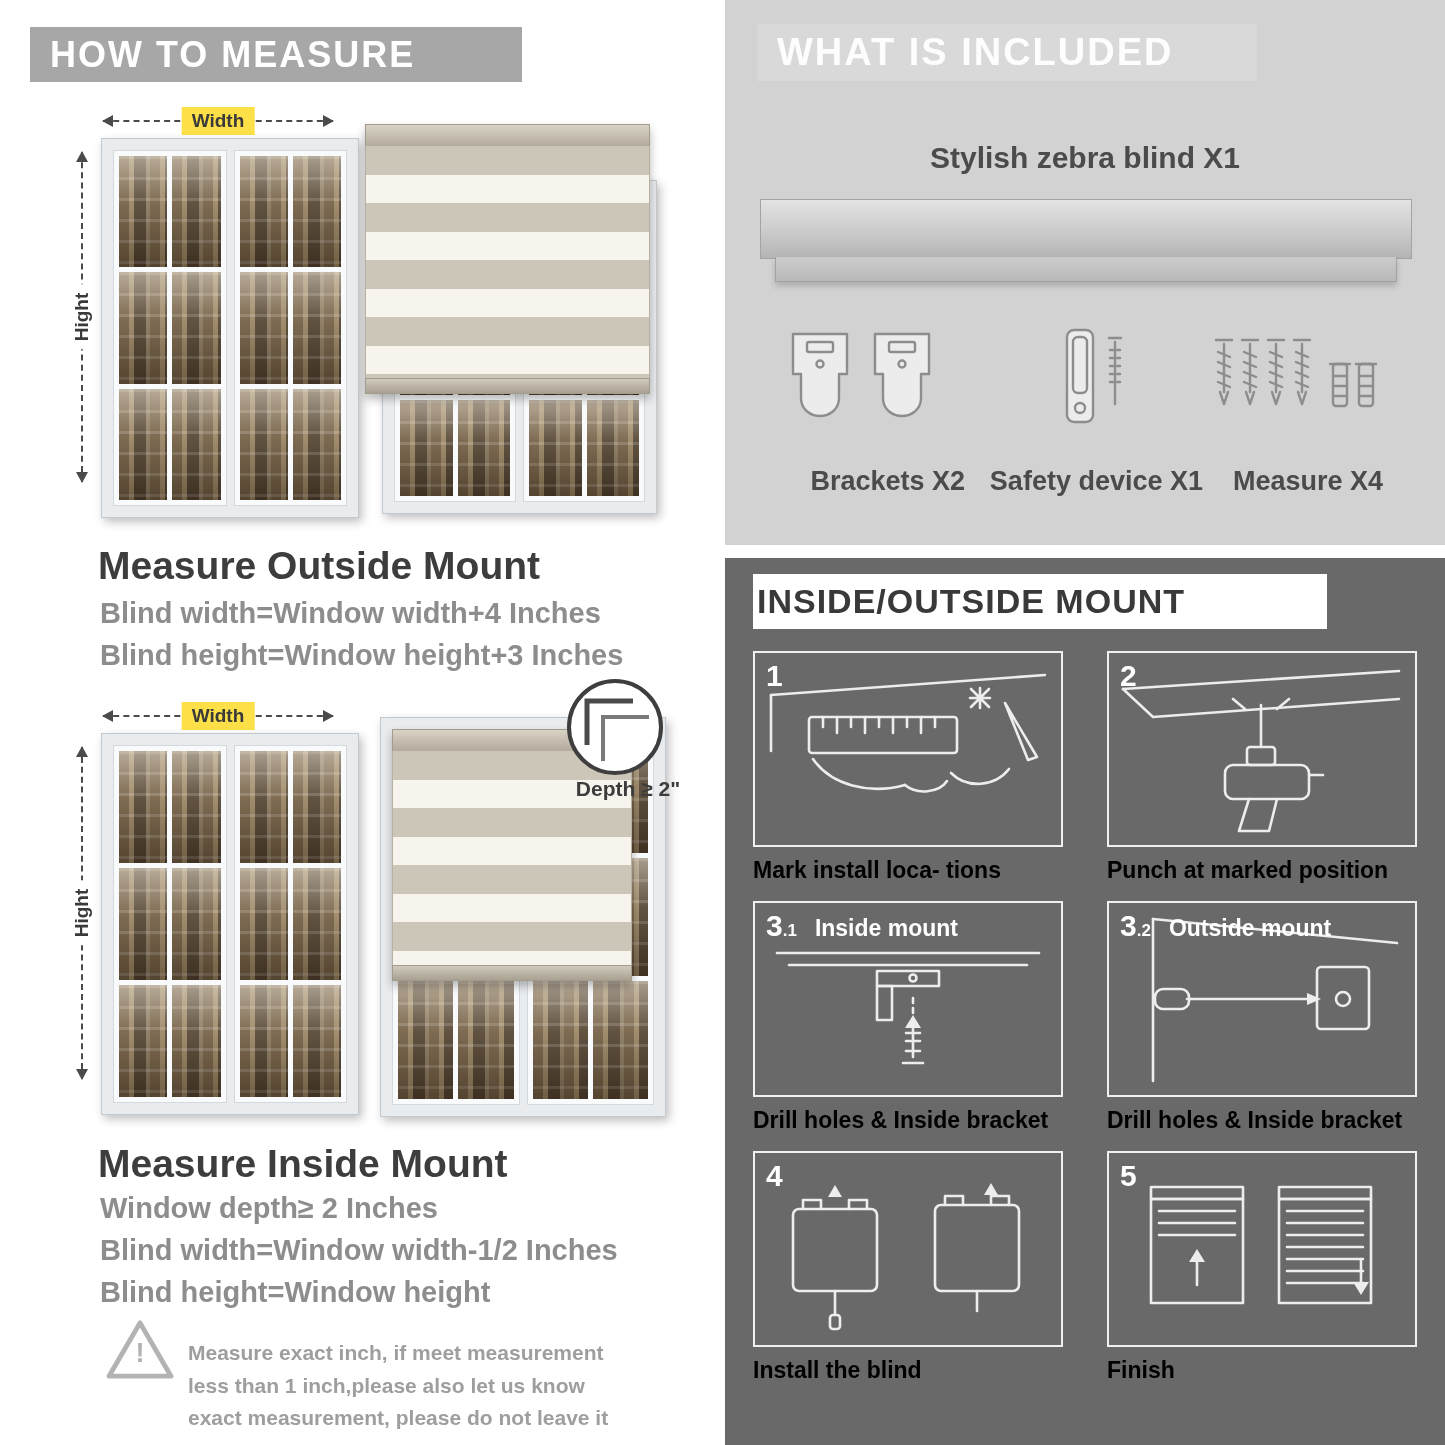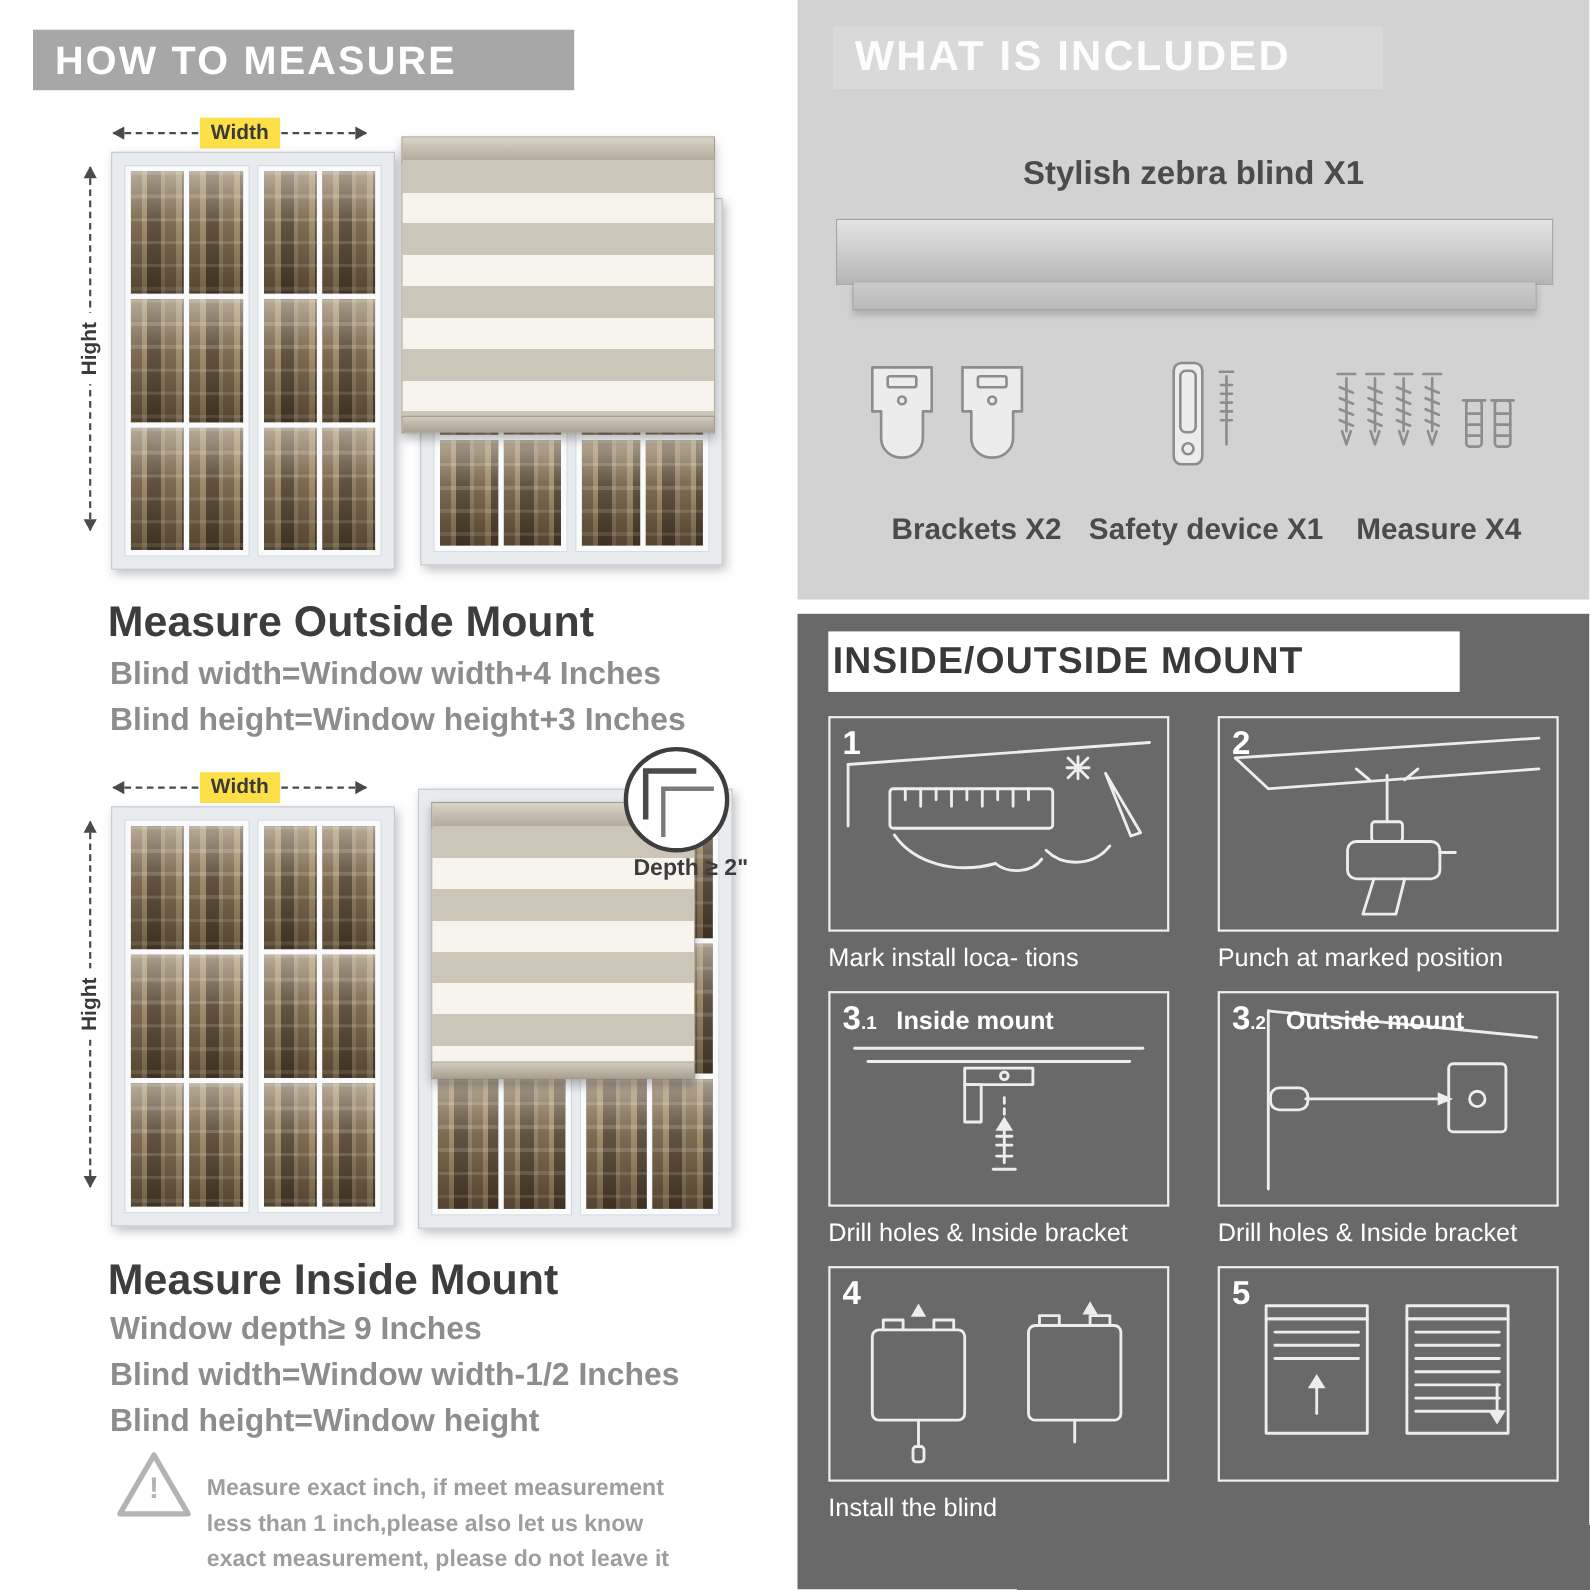--- a/index.html
+++ b/index.html
@@ -54,21 +54,21 @@
   .steps{position:absolute;left:28px;top:93px;width:664px;display:grid;grid-template-columns:310px 310px;column-gap:44px;row-gap:17px}
   .panel{position:relative;height:192px;border:2px solid #f0f0f0}
   .step-head{position:absolute;left:11px;top:6px;display:flex;align-items:baseline;z-index:2;color:#fff}
   .step-head .num{font-size:30px;font-weight:bold}
   .step-head .numsub{font-size:17px;font-weight:bold}
   .step-head .step-title{font-size:23px;font-weight:bold;margin-left:18px}
   .art{position:absolute;inset:0;width:100%;height:100%}
   .art *{stroke:#ededed;stroke-width:2.6;fill:none;stroke-linecap:round;stroke-linejoin:round}
   .art .fill{fill:#ededed;stroke:none}
   .art .dash{stroke-dasharray:5 5}
-  .caption{margin-top:10px;font-size:23px;font-weight:normal;color:#ffffff}
+  .caption{margin-top:10px;font-size:23px;font-weight:bold;color:#000000}
 </style>
 </head>
 <body>
 
 <section>
 
   <div class="banner-gray">
     <span>HOW TO MEASURE</span>
   </div>
 
@@ -179,21 +179,21 @@
     <div class="magnifier" style="left:472px;top:-24px">
       <svg viewBox="0 0 80 80" width="80" height="80">
         <path d="M16 62 V18 H62" stroke="#4a4a4a" stroke-width="5" fill="none"></path>
         <path d="M32 78 V34 H78" stroke="#7a7a7a" stroke-width="4" fill="none"></path>
       </svg>
     </div>
     <div class="depth-label" style="left:478px;top:74px;width:110px">Depth ≥ 2"</div>
   </div>
 
   <h2 class="h-title" style="left:98px;top:1110px">Measure Inside Mount</h2>
-  <p class="h-sub" style="left:100px;top:1163px">Window depth≥ 9 Inches</p>
+  <p class="h-sub" style="left:100px;top:1163px">Window depth≥ 2 Inches</p>
   <p class="h-sub" style="left:100px;top:1205px">Blind width=Window width-1/2 Inches</p>
   <p class="h-sub" style="left:100px;top:1247px">Blind height=Window height</p>
 
   <div class="warn">
     <svg viewBox="0 0 74 66" width="72" height="64">
       <path d="M37 5 L69 60 H5 Z" fill="none" stroke="#b3b3b3" stroke-width="5" stroke-linejoin="round"></path>
     </svg>
     <span class="mark">!</span>
   </div>
   <p class="note">Measure exact inch, if meet measurement less than 1 inch,please also let us know exact measurement, please do not leave it</p>
@@ -375,16 +375,17 @@
           <path d="M50 56 h76 M50 68 h76 M50 80 h76"></path>
           <path d="M88 130 V102"></path>
           <path class="fill" d="M88 94 l-8 13 h16 z"></path>
           <rect x="170" y="32" width="92" height="12"></rect>
           <rect x="170" y="44" width="92" height="104"></rect>
           <path d="M178 56 h76 M178 68 h76 M178 80 h76 M178 92 h76 M178 104 h76 M178 116 h76 M178 128 h76"></path>
           <path d="M252 104 v26"></path>
           <path class="fill" d="M252 140 l-8 -13 h16 z"></path>
         </svg>
       </div>
+      <div class="caption">Finish</div>
     </div>
 
   </div>
 </section>
 
 </body></html>

